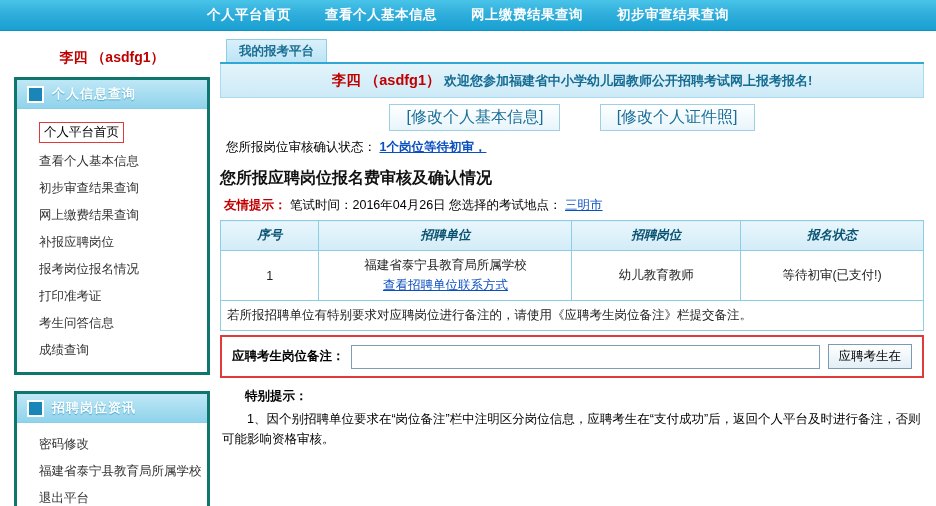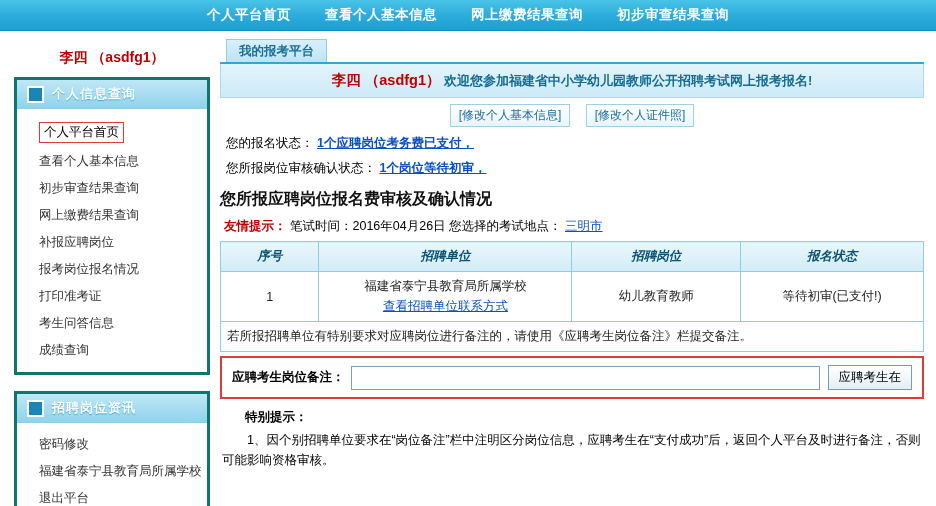--- a/index.html
+++ b/index.html
@@ -144,23 +144,23 @@
   }
   .btnrow {
     text-align: center;
     padding: 6px 0 2px 0;
   }
   .linkbtn {
     display: inline-block;
     border: 1px solid #9ecfe2;
     background: linear-gradient(to bottom, #ffffff 0%, #e7f5fb 100%);
     color: #1a6f9a;
-    padding: 2px 8px;
-    font-size: 12px;
-    margin: 0 6px;
+    padding: 2px 16px;
+    font-size: 16px;
+    margin: 0 18px;
     cursor: pointer;
   }
   .statusline {
     padding: 6px 0 2px 6px;
     font-size: 12.5px;
   }
   .statusline .slabel { color: #000; }
   .statusline .sval {
     color: #0a50c0;
     font-weight: bold;
@@ -319,24 +319,20 @@
       <div class="welcome">
         <span class="wname">李四 （asdfg1）</span>
         <span class="wtext">欢迎您参加福建省中小学幼儿园教师公开招聘考试网上报考报名!</span>
       </div>
 
       <div class="btnrow">
         <span class="linkbtn">[修改个人基本信息]</span>
         <span class="linkbtn">[修改个人证件照]</span>
       </div>
 
-      <div class="statusline">
-        <span class="slabel">您的报名状态：</span>
-        <span class="sval">1个应聘岗位考务费已支付，</span>
-      </div>
       <div class="statusline">
         <span class="slabel">您所报岗位审核确认状态：</span>
         <span class="sval">1个岗位等待初审，</span>
       </div>
 
       <div class="section-title">您所报应聘岗位报名费审核及确认情况</div>
 
       <div class="tip">
         <span class="tiplabel">友情提示：</span>
         <span class="tipval">笔试时间：2016年04月26日   您选择的考试地点：</span>

